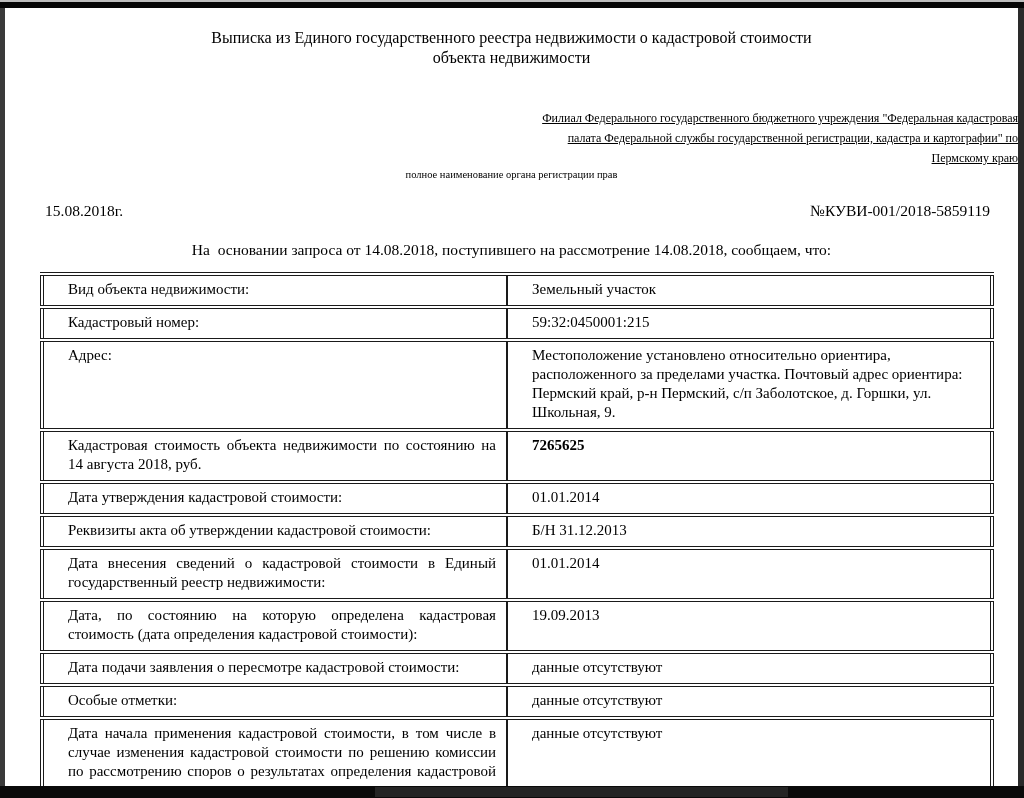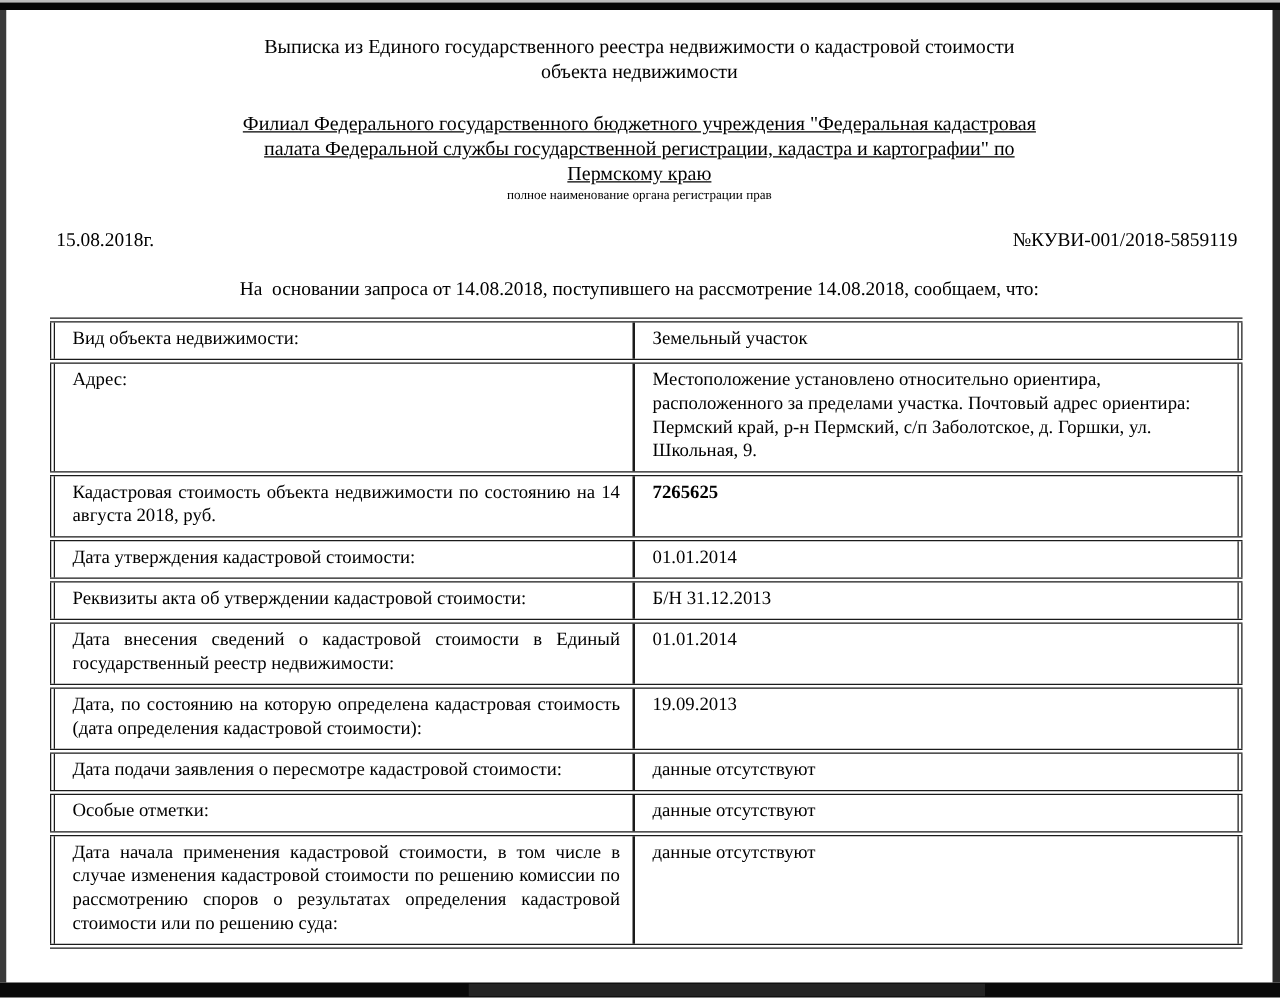--- a/index.html
+++ b/index.html
@@ -22,21 +22,21 @@
 
   
   .doc {
     position: absolute; top: 8px; left: 5px; right: 6px; bottom: 12px;
     background: #ffffff; overflow: hidden;
   }
 
   .title { margin-top: 20px; text-align: center; font-size: 16px; line-height: 20px; }
   .title div { display: block; }
 
-  .org { margin-top: 22px; text-align: center; font-size: 16px; line-height: 20px; }
+  .org { margin-top: 40px; text-align: right; font-size: 12px; line-height: 20px; }
   .org div { text-decoration: underline; }
 
   .caption { text-align: center; font-size: 10.5px; line-height: 12px; margin-top: 1px; }
 
   .meta {
     display: flex; justify-content: space-between;
     margin: 21px 28px 0 40px; font-size: 15.5px; font-family: Liberation Serif, serif;
   }
 
   .intro {
@@ -49,21 +49,21 @@
     border-collapse: collapse; table-layout: fixed;
     width: 950px; margin: 13px 0 0 35px;
     border: 4px double #1a1a1a;
   }
   table.kt td {
     border-top: 4px double #1a1a1a;
     border-bottom: 4px double #1a1a1a;
     border-left: 2px solid #1a1a1a;
     border-right: 2px solid #1a1a1a;
     vertical-align: top;
-    padding: 4px 10px 6px 14px;
+    padding: 4px 10px 6px 24px;
     font-size: 15px; line-height: 19px;
     overflow: hidden;
   }
   td.label { text-align: justify; }
   td.value { text-align: left; }
   .bold { font-weight: bold; }
 </style>
 </head>
 <body>
 
@@ -101,20 +101,24 @@
     <colgroup>
         <col style="width:465px">
         <col style="width:485px">
       </colgroup>
     <tbody>
       <tr>
         <td class="label">Вид объекта недвижимости:</td>
         <td class="value">Земельный участок</td>
       </tr>
       <tr>
+        <td class="label">Кадастровый номер:</td>
+        <td class="value">59:32:0450001:215</td>
+      </tr>
+      <tr>
         <td class="label">Адрес:</td>
         <td class="value">Местоположение установлено относительно ориентира, расположенного за пределами участка. Почтовый адрес ориентира: Пермский край, р-н Пермский, с/п Заболотское, д. Горшки, ул. Школьная, 9.</td>
       </tr>
       <tr>
         <td class="label">Кадастровая стоимость объекта недвижимости по состоянию на 14 августа 2018, руб.</td>
         <td class="value bold">7265625</td>
       </tr>
       <tr>
         <td class="label">Дата утверждения кадастровой стоимости:</td>
         <td class="value">01.01.2014</td>

